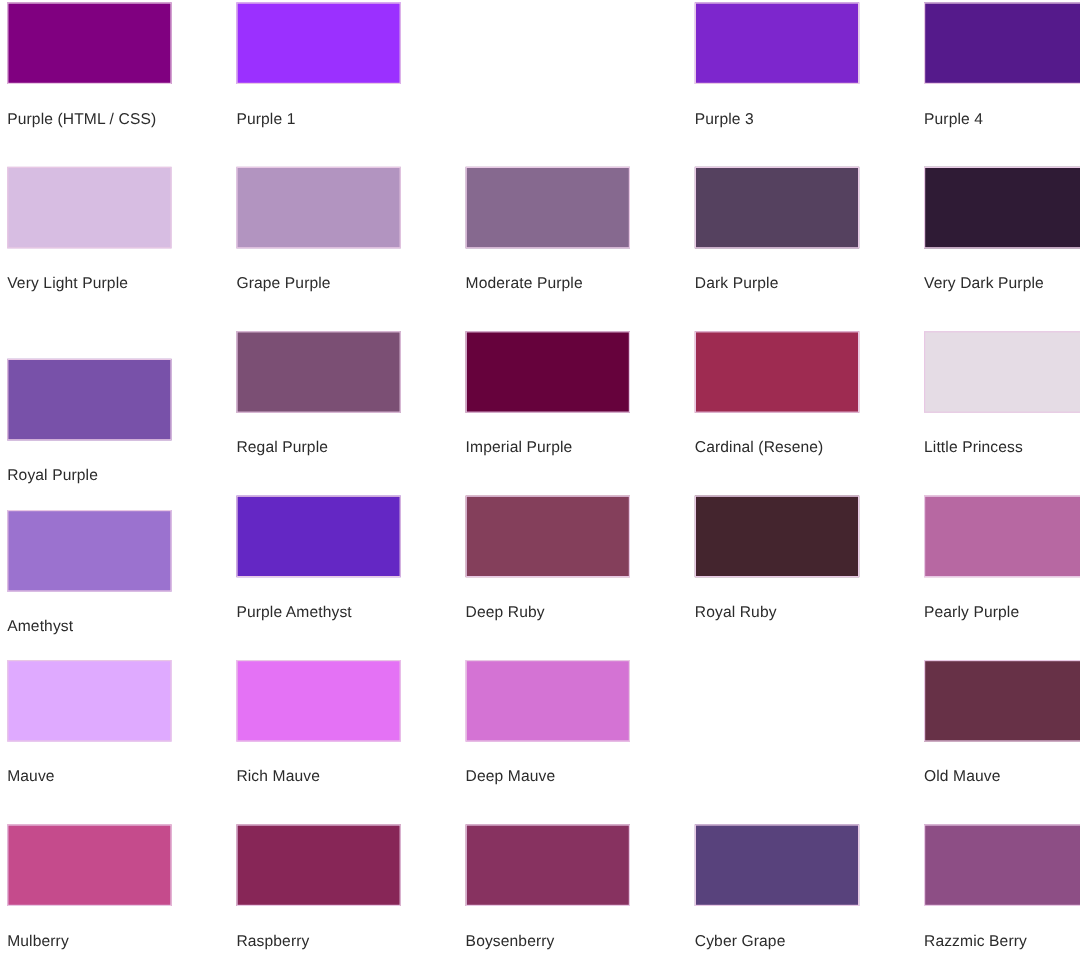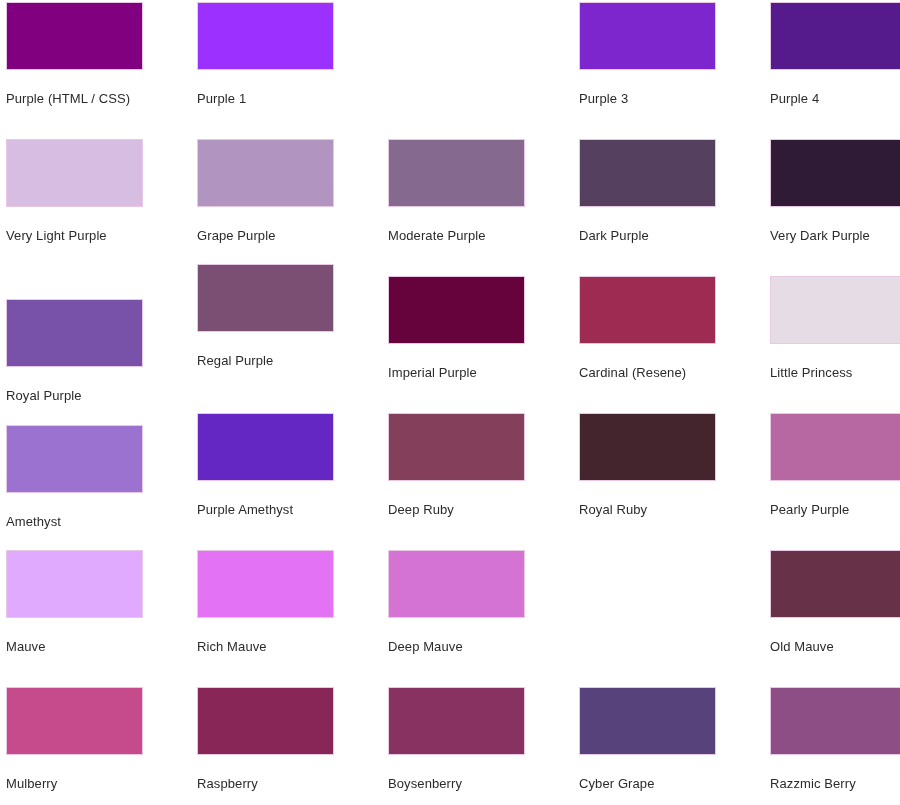--- a/index.html
+++ b/index.html
@@ -82,21 +82,21 @@
       <div class="swatch-label">Dark Purple</div>
     </div>
     <div class="swatch-cell" style="left: 770px; top: 139px;">
       <div class="swatch-chip" style="background: rgb(47, 27, 53);"></div>
       <div class="swatch-label">Very Dark Purple</div>
     </div>
     <div class="swatch-cell" style="left: 6px; top: 276px; margin-top: 23px;">
       <div class="swatch-chip" style="background: rgb(120, 81, 169);"></div>
       <div class="swatch-label">Royal Purple</div>
     </div>
-    <div class="swatch-cell" style="left: 197px; top: 264px;">
+    <div class="swatch-cell" style="left: 197px; top: 276px;">
       <div class="swatch-chip" style="background: rgb(123, 79, 116);"></div>
       <div class="swatch-label">Regal Purple</div>
     </div>
     <div class="swatch-cell" style="left: 388px; top: 276px;">
       <div class="swatch-chip" style="background: rgb(102, 2, 60);"></div>
       <div class="swatch-label">Imperial Purple</div>
     </div>
     <div class="swatch-cell" style="left: 579px; top: 276px;">
       <div class="swatch-chip" style="background: rgb(158, 43, 81);"></div>
       <div class="swatch-label">Cardinal (Resene)</div>

